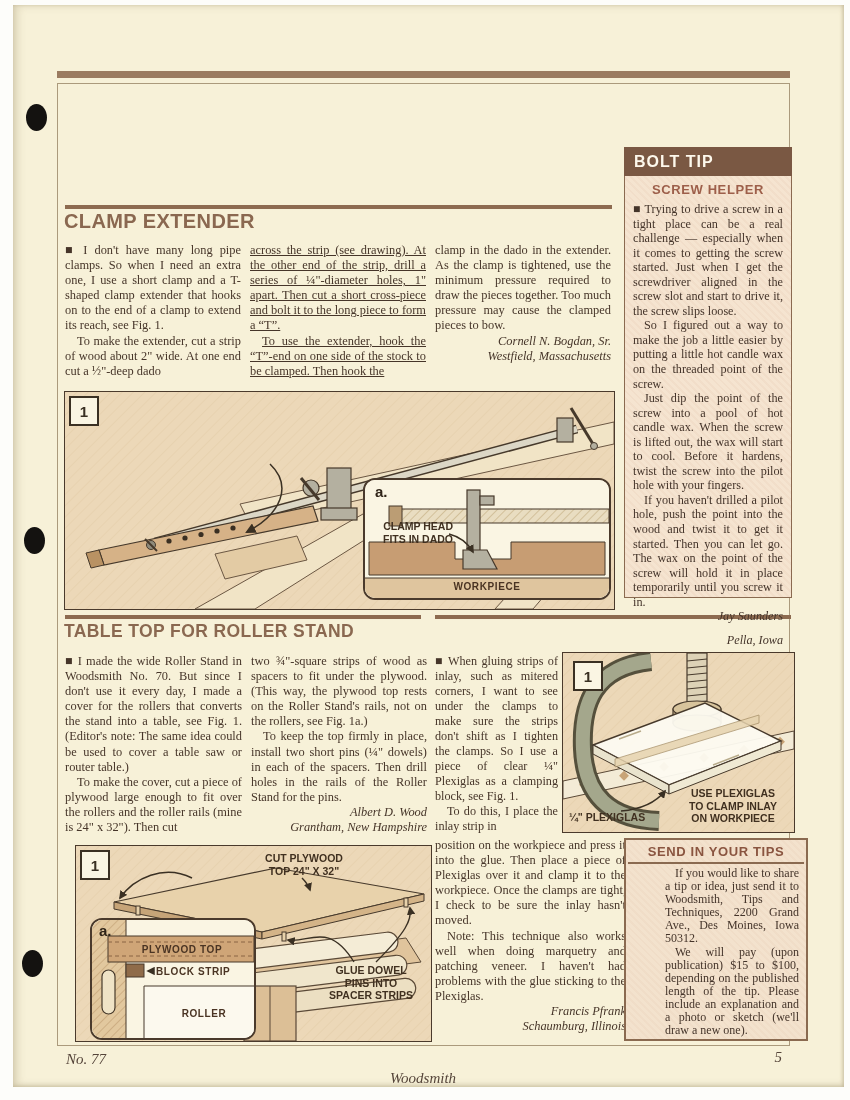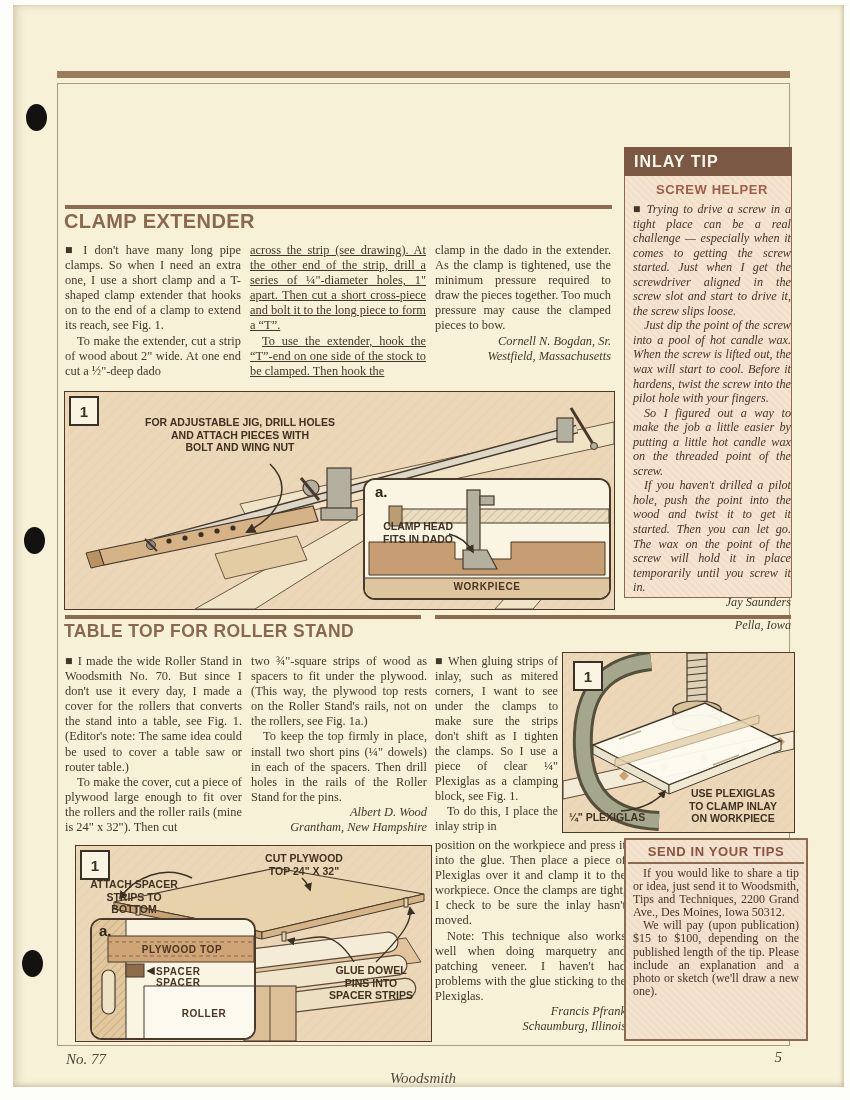--- a/index.html
+++ b/index.html
@@ -21,33 +21,33 @@
   .fignum{position:absolute;width:26px;height:26px;background:#faf5e3;border:2px solid #3a3023;
           font:700 15px "Liberation Sans",sans-serif;color:#3a3023;display:flex;align-items:center;justify-content:center;z-index:3;}
   .callout{position:absolute;font:700 10.5px/1.2 "Liberation Sans",sans-serif;color:#403020;
            white-space:pre-line;text-align:center;z-index:3;}
   .inset{position:absolute;background:#faf5e3;border:2px solid #4a3a2c;border-radius:12px;overflow:hidden;z-index:2;}
   .insettag{position:absolute;font:700 15px "Liberation Sans",sans-serif;color:#2f2418;z-index:3;}
   .qtbox{position:absolute;left:624px;top:147px;width:168px;height:453px;z-index:2;}
   .qthead{height:29px;background:#7a5843;color:#fdf8ec;font:700 16px/29px "Liberation Sans",sans-serif;
           letter-spacing:1px;padding-left:10px;}
   .qtbody{background:#f5e4d0;background-image:repeating-linear-gradient(45deg,rgba(195,140,110,.07) 0 2px,transparent 2px 5px);
-          border:1px solid #8a6a50;border-top:none;height:418px;padding:3px 0 0 8px;
+          border:1px solid #8a6a50;border-top:none;height:418px;padding:3px 8px 0 8px;
           font-size:12.2px;line-height:14.55px;color:#44342a;text-align:justify;}
-  .qtbody p{margin:0;font-style:italic;}
+  .qtbody p{margin:0;}
   .qtbody p.ind{text-indent:11px;}
   .qtsub{text-align:center;font:700 13px "Liberation Sans",sans-serif;color:#9d5f4a;letter-spacing:.6px;margin:3px 0 5px 0;}
   .stbox{position:absolute;left:624px;top:838px;width:184px;height:203px;background:#f3e2cd;
          background-image:repeating-linear-gradient(45deg,rgba(195,140,110,.06) 0 2px,transparent 2px 5px);
          border:2px solid #8a6a50;z-index:2;box-sizing:border-box;}
   .sthead{font:700 13px "Liberation Sans",sans-serif;color:#8a5540;text-align:center;letter-spacing:.6px;
           padding:4px 0 3px 0;border-bottom:2px solid #8a6a50;margin:0 2px;}
   .stbody{padding:3px 7px 0 7px;font-size:12px;line-height:13.1px;color:#44342a;text-align:justify;}
   .stbody p{margin:0;}
-  .stbody p.ind{text-indent:10px;}
+  .stbody p.ind{text-indent:10px;margin-left:32px;}
   .footer-item{position:absolute;font-size:15px;color:#55453a;font-style:italic;}
   .wplabel{position:absolute;font:700 10px "Liberation Sans",sans-serif;color:#4a3423;letter-spacing:.6px;
            text-align:center;z-index:3;}
 </style>
 </head>
 <body>
 
 <div class="stage">
   <div class="paper"></div>
   <div class="hole" style="left:26px;top:104px;"></div>
@@ -103,23 +103,20 @@
       <rect x="262" y="76" width="24" height="44" fill="#b4b0a0" stroke="#46392b" stroke-width="1.2"></rect>
       <rect x="256" y="116" width="36" height="12" fill="#b4b0a0" stroke="#46392b" stroke-width="1.2"></rect>
       <circle cx="246" cy="96" r="8" fill="#b4b0a0" stroke="#46392b" stroke-width="1.2"></circle>
       <line x1="236" y1="86" x2="254" y2="108" stroke="#46392b" stroke-width="3"></line>
       <rect x="492" y="26" width="16" height="24" fill="#b4b0a0" stroke="#46392b" stroke-width="1.2"></rect>
       <line x1="506" y1="16" x2="528" y2="52" stroke="#46392b" stroke-width="3"></line>
       <circle cx="529" cy="54" r="3.5" fill="#b4b0a0" stroke="#46392b"></circle>
       <path d="M205,72 C 228,94 216,122 182,140" fill="none" stroke="#3a3023" stroke-width="1.5" marker-end="url(#ar-a)"></path>
     </svg>
     <div class="fignum" style="left:4px;top:4px;">1</div>
-    <div class="callout" style="left:55px;top:24px;width:240px;">FOR ADJUSTABLE JIG, DRILL HOLES
-AND ATTACH PIECES WITH
-BOLT AND WING NUT</div>
 
     <div class="inset" style="left:298px;top:86px;width:244px;height:118px;">
       <svg width="244" height="118" viewBox="0 0 244 118">
         <defs>
           <pattern id="wood1" width="6" height="6" patternUnits="userSpaceOnUse" patternTransform="rotate(45)">
             <rect width="6" height="6" fill="#e9ddc1"></rect>
             <line x1="0" y1="0" x2="0" y2="6" stroke="#c9b489" stroke-width="1.4"></line>
           </pattern>
           <marker id="ar-b" viewBox="0 0 10 10" refX="8" refY="5" markerWidth="6" markerHeight="6" orient="auto-start-reverse">
             <path d="M0,0 L10,5 L0,10 Z" fill="#3a3023"></path>
@@ -137,26 +134,26 @@
         <path d="M84,54 Q 100,58 108,72" fill="none" stroke="#3a3023" stroke-width="1.4" marker-end="url(#ar-b)"></path>
       </svg>
       <div class="insettag" style="left:10px;top:3px;">a.</div>
       <div class="callout" style="left:8px;top:40px;width:80px;text-align:right;">CLAMP HEAD
 FITS IN DADO</div>
       <div class="wplabel" style="left:0;right:0;top:101px;">WORKPIECE</div>
     </div>
   </div>
 
   <div class="qtbox">
-    <div class="qthead">INLAY TIP</div>
+    <div class="qthead">BOLT TIP</div>
     <div class="qtbody">
       <div class="qtsub">SCREW HELPER</div>
       <p>■ Trying to drive a screw in a tight place can be a real challenge — especially when it comes to getting the screw started. Just when I get the screwdriver aligned in the screw slot and start to drive it, the screw slips loose.</p>
+      <p class="ind">So I figured out a way to make the job a little easier by putting a little hot candle wax on the threaded point of the screw.</p>
       <p class="ind">Just dip the point of the screw into a pool of hot candle wax. When the screw is lifted out, the wax will start to cool. Before it hardens, twist the screw into the pilot hole with your fingers.</p>
-      <p class="ind">So I figured out a way to make the job a little easier by putting a little hot candle wax on the threaded point of the screw.</p>
       <p class="ind">If you haven't drilled a pilot hole, push the point into the wood and twist it to get it started. Then you can let go. The wax on the point of the screw will hold it in place temporarily until you screw it in.</p>
       <p class="sig">Jay Saunders</p>
       <p class="sig" style="margin-top:9px;">Pella, Iowa</p>
     </div>
   </div>
 
   <div class="hrule" style="left:65px;top:615px;width:356px;"></div>
   <div class="headline" style="left:64px;top:621px;font-size:17.5px;">TABLE TOP FOR ROLLER STAND</div>
 
   <div class="bodycol" style="left:65px;top:654px;width:177px;">
@@ -196,23 +193,20 @@
       <polygon points="186,86 348,48 348,55 186,93" fill="#d4b488" stroke="#46392b" stroke-width="1"></polygon>
       <rect x="60" y="60" width="4" height="9" fill="#e8d2ab" stroke="#46392b" stroke-width="1"></rect>
       <rect x="206" y="86" width="4" height="9" fill="#e8d2ab" stroke="#46392b" stroke-width="1"></rect>
       <rect x="328" y="52" width="4" height="9" fill="#e8d2ab" stroke="#46392b" stroke-width="1"></rect>
       <path d="M116,32 C 88,18 58,32 44,52" fill="none" stroke="#3a3023" stroke-width="1.4" marker-end="url(#ar-c)"></path>
       <path d="M226,32 Q 232,38 234,44" fill="none" stroke="#3a3023" stroke-width="1.4" marker-end="url(#ar-c)"></path>
       <path d="M278,116 C 252,74 232,98 212,94" fill="none" stroke="#3a3023" stroke-width="1.4" marker-end="url(#ar-c)"></path>
       <path d="M300,116 C 330,86 336,74 334,62" fill="none" stroke="#3a3023" stroke-width="1.4" marker-end="url(#ar-c)"></path>
     </svg>
     <div class="fignum" style="left:4px;top:4px;">1</div>
-    <div class="callout" style="left:0px;top:32px;width:116px;">ATTACH SPACER
-STRIPS TO
-BOTTOM</div>
     <div class="callout" style="left:158px;top:6px;width:140px;">CUT PLYWOOD
 TOP 24" X 32"</div>
     <div class="callout" style="left:240px;top:118px;width:110px;">GLUE DOWEL
 PINS INTO
 SPACER STRIPS</div>
 
     <div class="inset" style="left:14px;top:72px;width:162px;height:118px;">
       <svg width="162" height="118" viewBox="0 0 162 118">
         <defs>
           <pattern id="wood2" width="6" height="6" patternUnits="userSpaceOnUse" patternTransform="rotate(45)">
@@ -231,21 +225,21 @@
         <line x1="16" y1="36" x2="162" y2="36" stroke="#8a6544" stroke-width="1" stroke-dasharray="4 3"></line>
         <rect x="34" y="44" width="18" height="13" fill="#8f6b49" stroke="#46392b" stroke-width="1"></rect>
         <rect x="10" y="50" width="13" height="44" rx="6.5" fill="#efe3c6" stroke="#46392b" stroke-width="1.2"></rect>
         <rect x="52" y="66" width="110" height="52" fill="#fcf9ee"></rect>
         <line x1="52" y1="66" x2="162" y2="66" stroke="#46392b" stroke-width="1"></line>
         <line x1="52" y1="66" x2="52" y2="118" stroke="#46392b" stroke-width="1"></line>
         <path d="M62,51 L56,51" fill="none" stroke="#3a3023" stroke-width="1.4" marker-end="url(#ar-d)"></path>
       </svg>
       <div class="insettag" style="left:7px;top:2px;">a.</div>
       <div class="wplabel" style="left:40px;top:24px;width:100px;">PLYWOOD TOP</div>
-      <div class="wplabel" style="left:64px;top:46px;width:90px;text-align:left;">SPACER SPACER</div>
+      <div class="wplabel" style="left:64px;top:46px;width:90px;text-align:left;">BLOCK STRIP</div>
       <div class="wplabel" style="left:82px;top:88px;width:60px;">ROLLER</div>
     </div>
   </div>
 
   <div class="hrule" style="left:435px;top:615px;width:356px;"></div>
 
   <div class="bodycol" style="left:435px;top:654px;width:123px;font-size:12.2px;line-height:15px;">
     <p>■ When gluing strips of inlay, such as mitered corners, I want to see under the clamps to make sure the strips don't shift as I tighten the clamps. So I use a piece of clear ¼" Plexiglas as a clamping block, see Fig. 1.</p>
     <p class="ind">To do this, I place the inlay strip in</p>
   </div>

